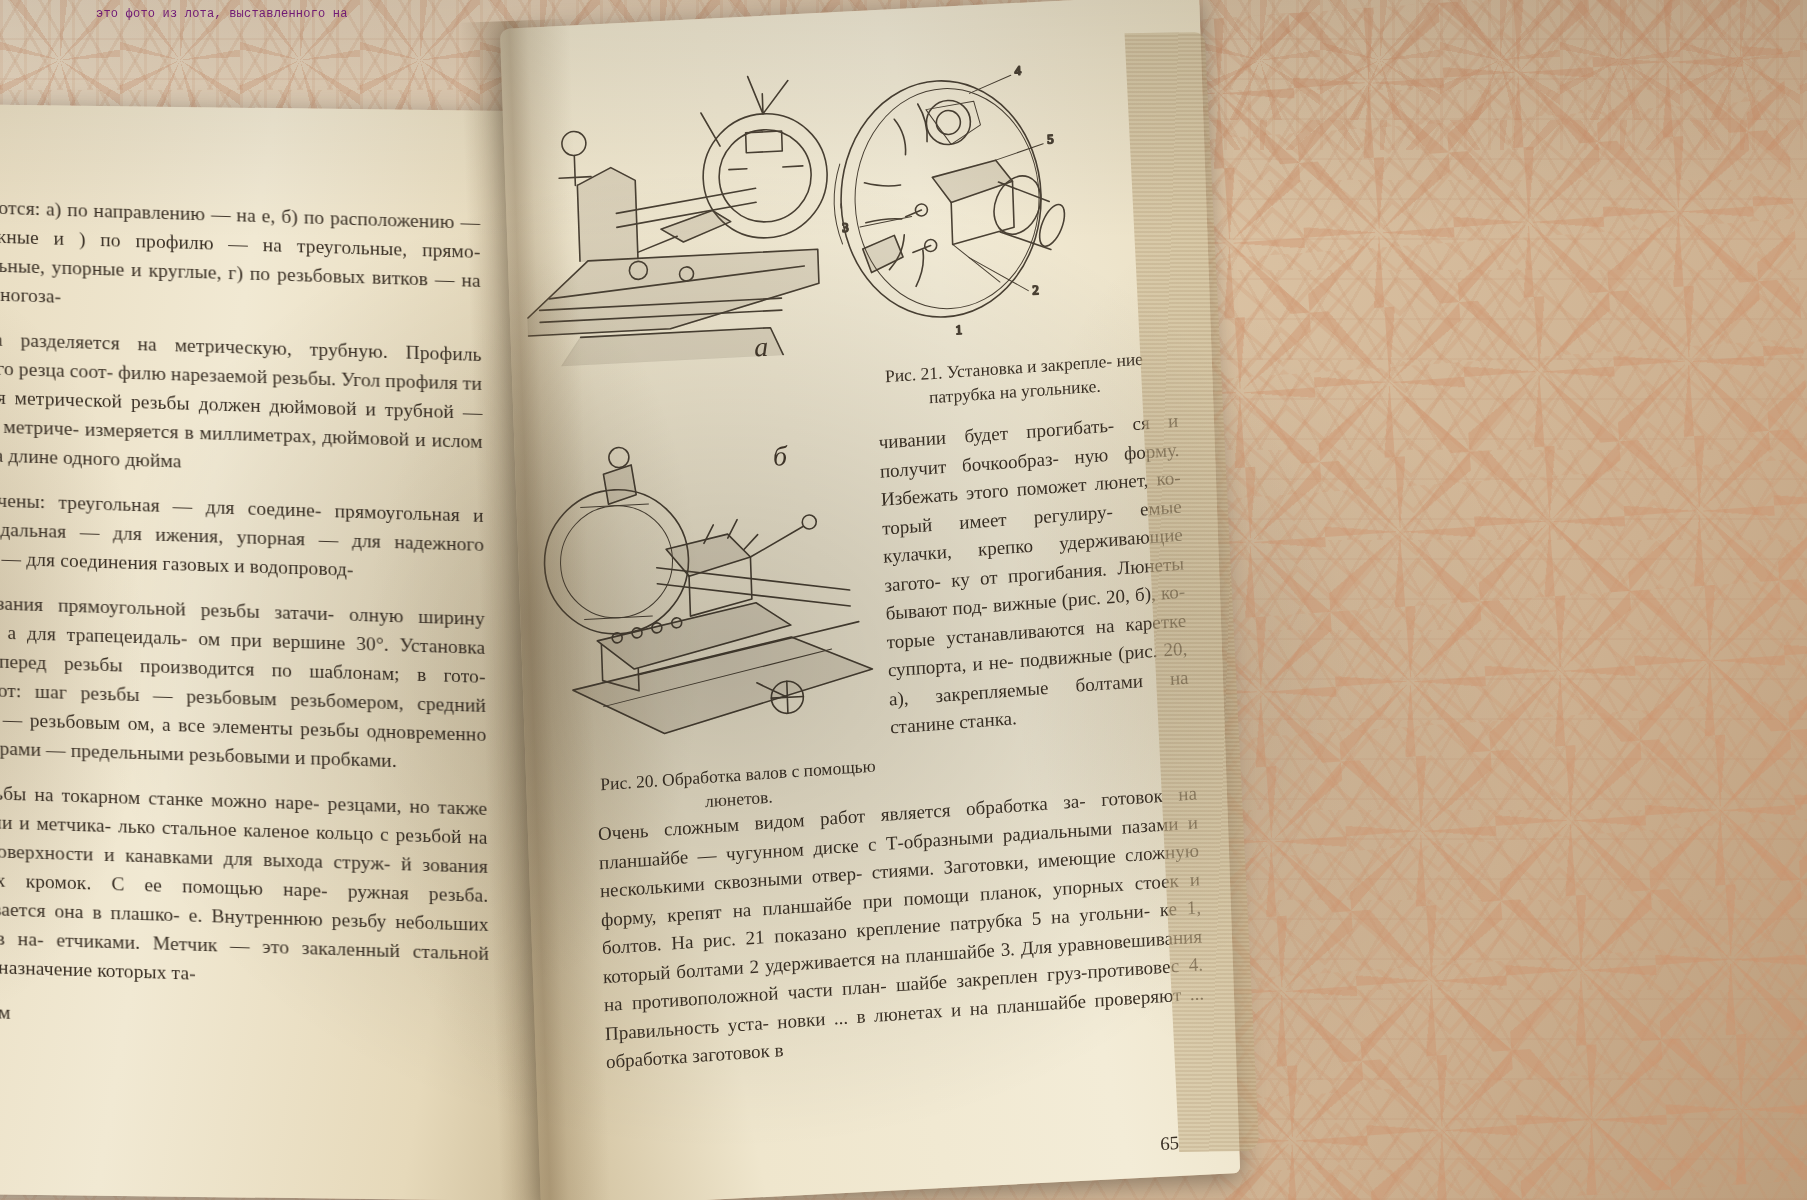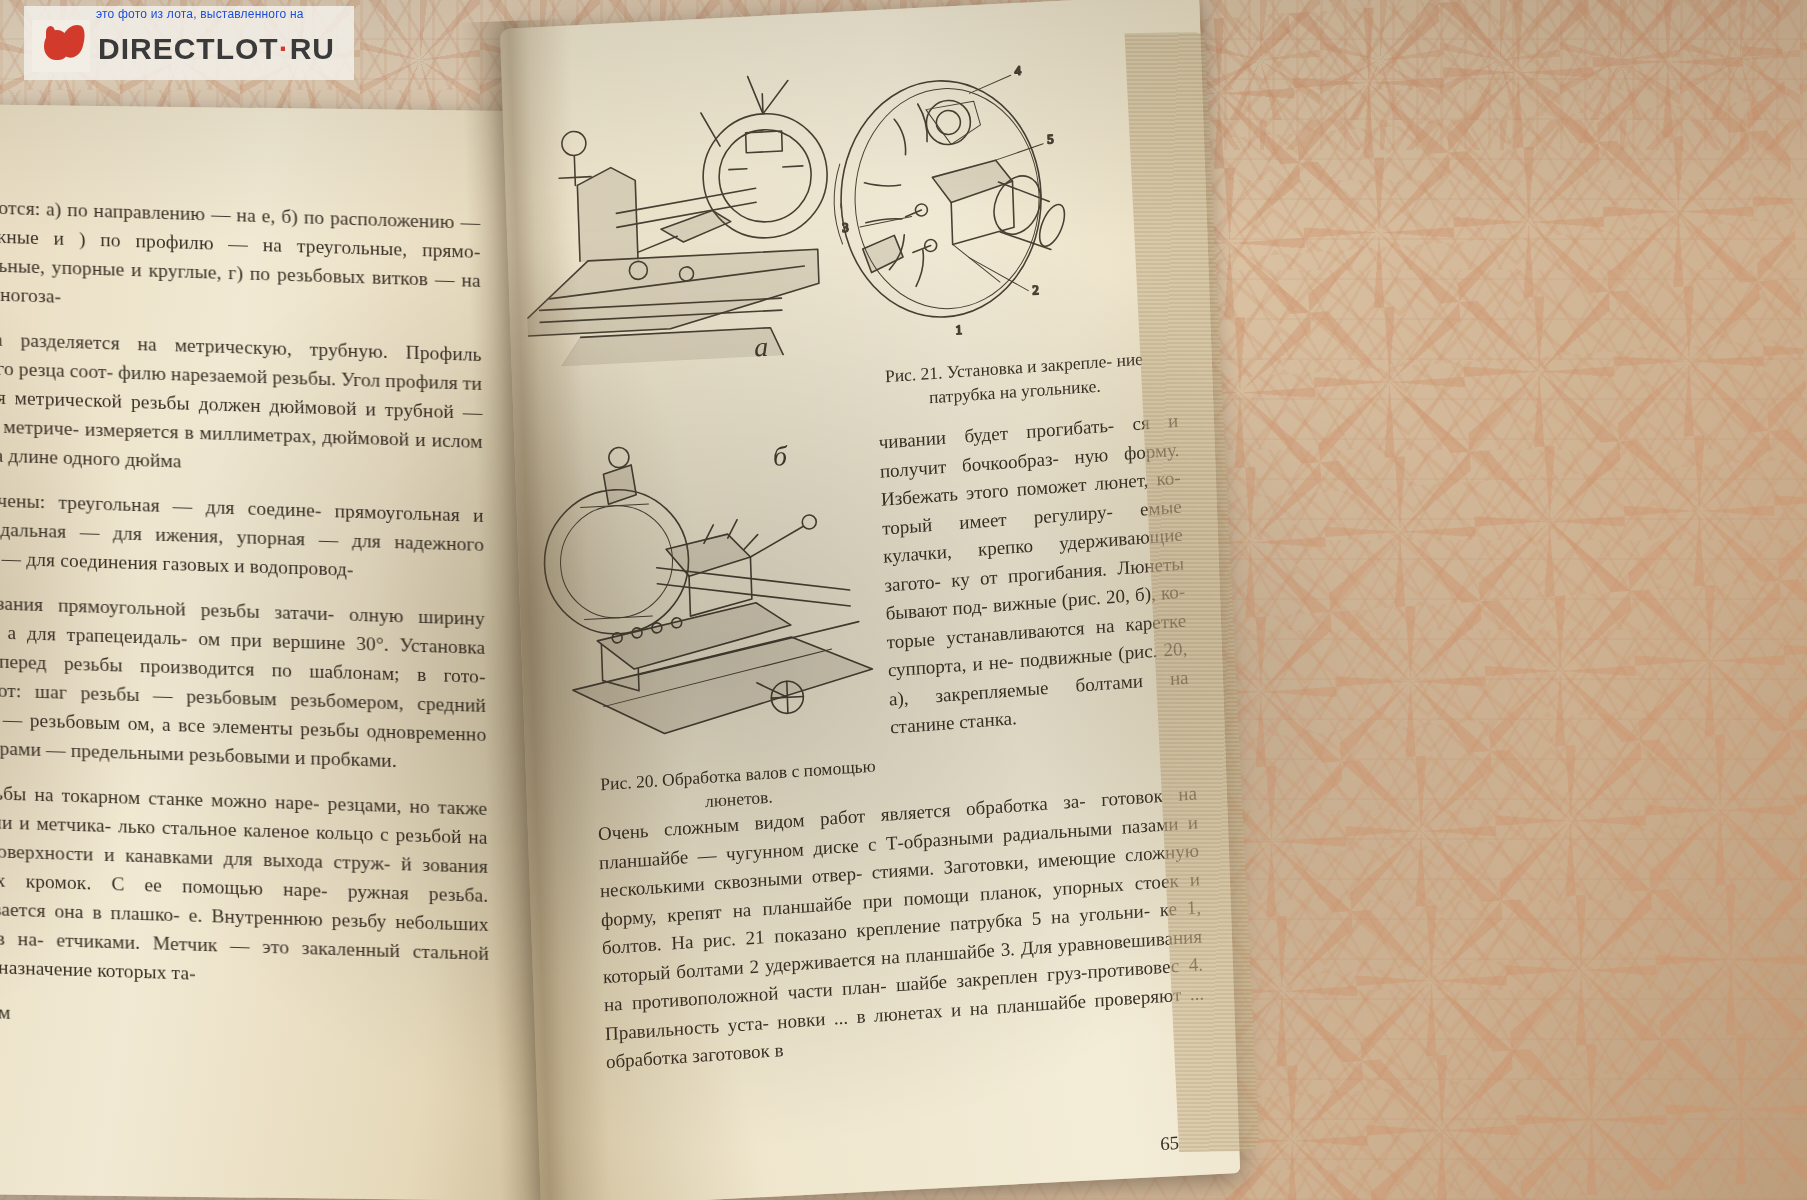--- a/index.html
+++ b/index.html
@@ -70,23 +70,23 @@
     width: 330px; height: 74px;
     background: rgba(244,242,236,0.82);
     display: flex;
     align-items: flex-end;
     padding: 4px 8px;
     box-sizing: border-box;
   }
   .wm-caption {
     position: absolute;
     left: 96px; top: 7px;
-    font-family: Liberation Sans, sans-serif;
+    font-family: Liberation Mono, monospace;
     font-size: 12px;
-    color: #1d4ed8;
+    color: #701a75;
     letter-spacing: 0.2px;
   }
   .wm-logo {
     width: 58px; height: 52px;
     margin-right: 8px;
     margin-bottom: 4px;
     position: relative;
     background: #f2eee6;
   }
   .wm-logo .sq-body {
@@ -418,25 +418,15 @@
         <div class="page-number">65</div>
       </div>
     </div>
 
     <div class="gutter"></div>
     <div class="page-edge"></div>
   </div>
 
   <div class="cloth-shadow"></div>
 
-  <div class="watermark">
-    <div class="wm-logo">
-      <div class="sq-tail"></div>
-      <div class="sq-body"></div>
-      <div class="sq-ear"></div>
-    </div>
-    <div class="wm-text">
-      <span>DIRECTLOT</span><span class="dot">·</span><span>RU</span>
-    </div>
-  </div>
   <div class="wm-caption">это фото из лота, выставленного на</div>
 
 </div>
 
 </body></html>

